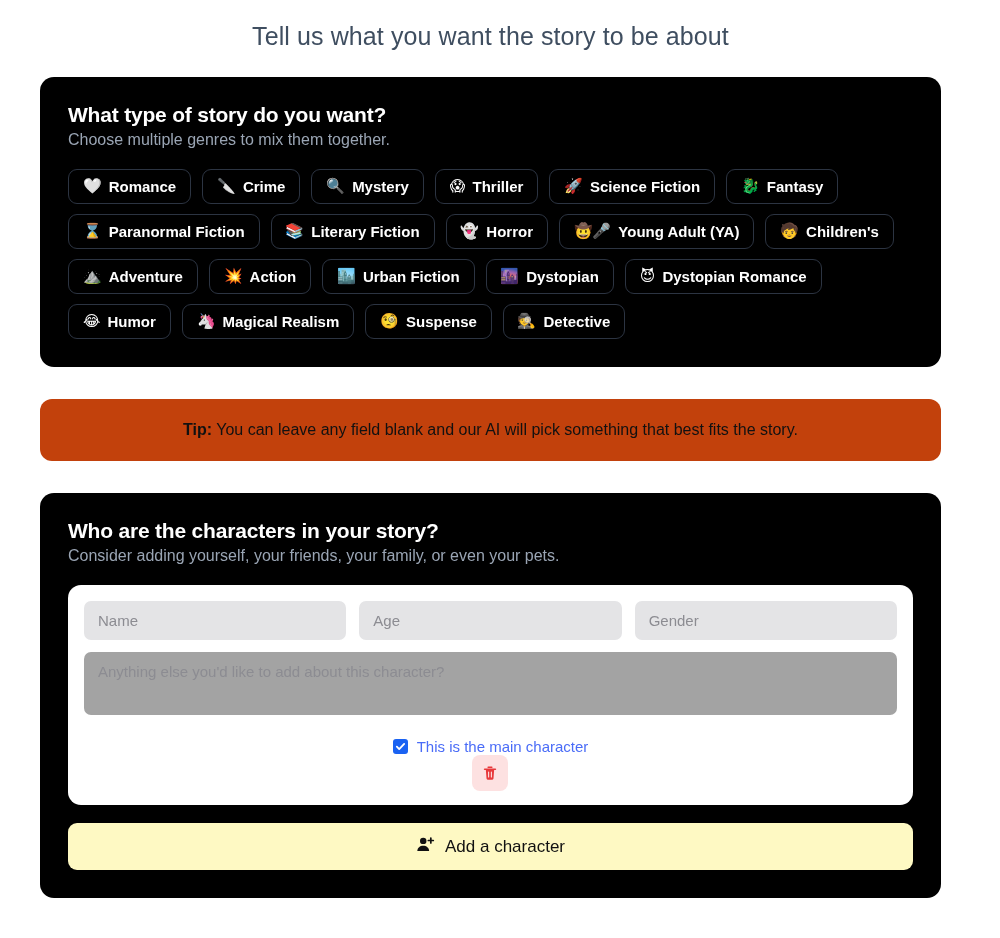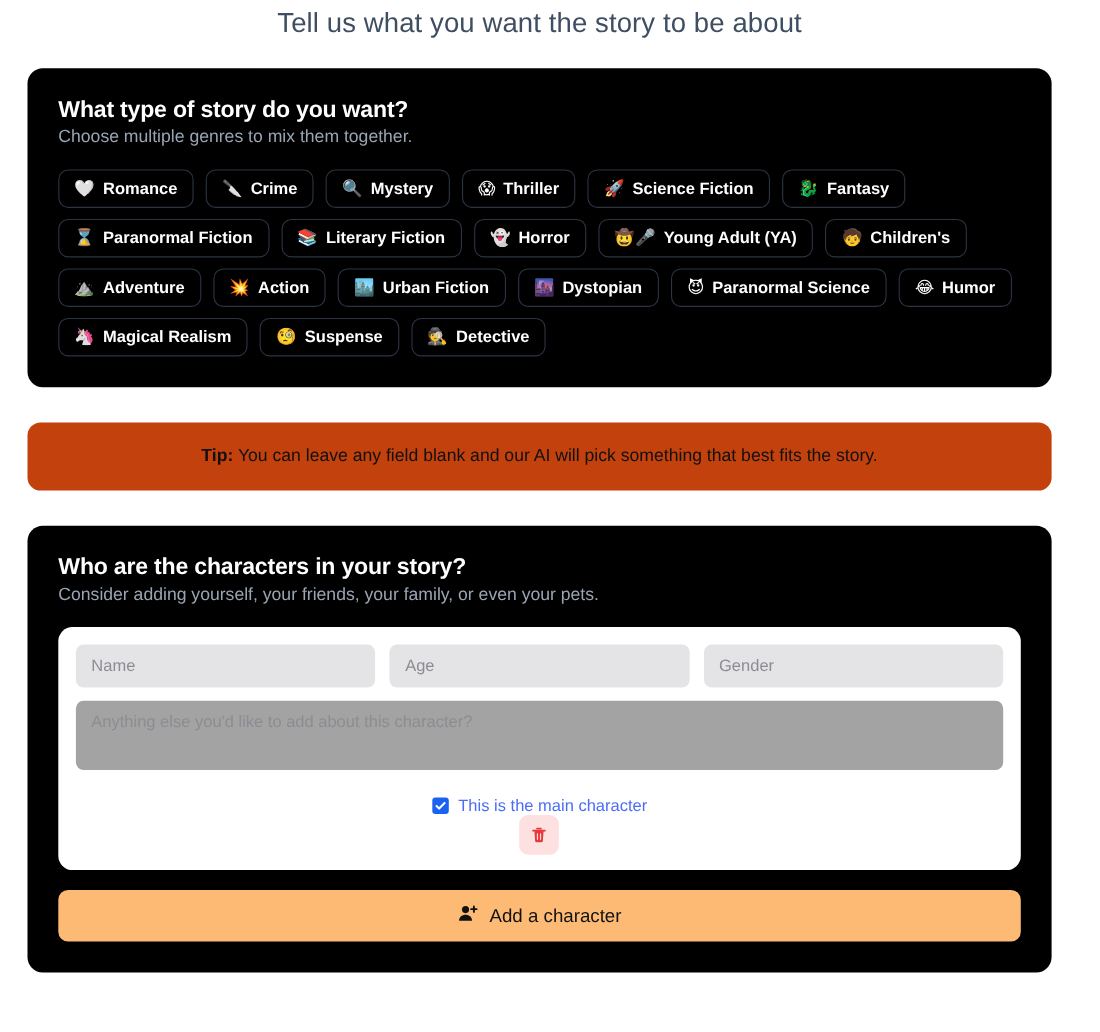--- a/index.html
+++ b/index.html
@@ -8,21 +8,21 @@
     padding: 0;
     background: #ffffff;
     font-family: "Liberation Sans", sans-serif;
   }
   body {
     width: 1000px;
     height: 938px;
     overflow: hidden;
   }
 
-  .page { width: 981px; padding: 1px; }
+  .page { width: 981px; padding: 16px; }
 
   .page-title {
     text-align: center;
     font-size: 25px;
     font-weight: 400;
     color: #3f4e60;
     margin: 0;
     padding: 6px 0 26px 0;
     letter-spacing: 0.1px;
   }
@@ -162,21 +162,21 @@
     display: inline-flex;
     align-items: center;
     justify-content: center;
     cursor: pointer;
     margin-right: 2px;
   }
 
   .add-btn {
     width: 100%;
     margin-top: 18px;
-    background: #fdba74;
+    background: #fef9c3;
     border: none;
     border-radius: 9px;
     height: 47px;
     font-size: 17px;
     font-weight: 400;
     color: #111111;
     display: flex;
     align-items: center;
     justify-content: center;
     gap: 10px;
@@ -250,21 +250,21 @@
         <button class="chip">
           <span class="emo">🏙️</span>
           <span>Urban Fiction</span>
         </button>
         <button class="chip">
           <span class="emo">🌆</span>
           <span>Dystopian</span>
         </button>
         <button class="chip">
           <span class="emo">😈</span>
-          <span>Paranormal Science</span>
+          <span>Dystopian Romance</span>
         </button>
         <button class="chip">
           <span class="emo">😂</span>
           <span>Humor</span>
         </button>
         <button class="chip">
           <span class="emo">🦄</span>
           <span>Magical Realism</span>
         </button>
         <button class="chip">

